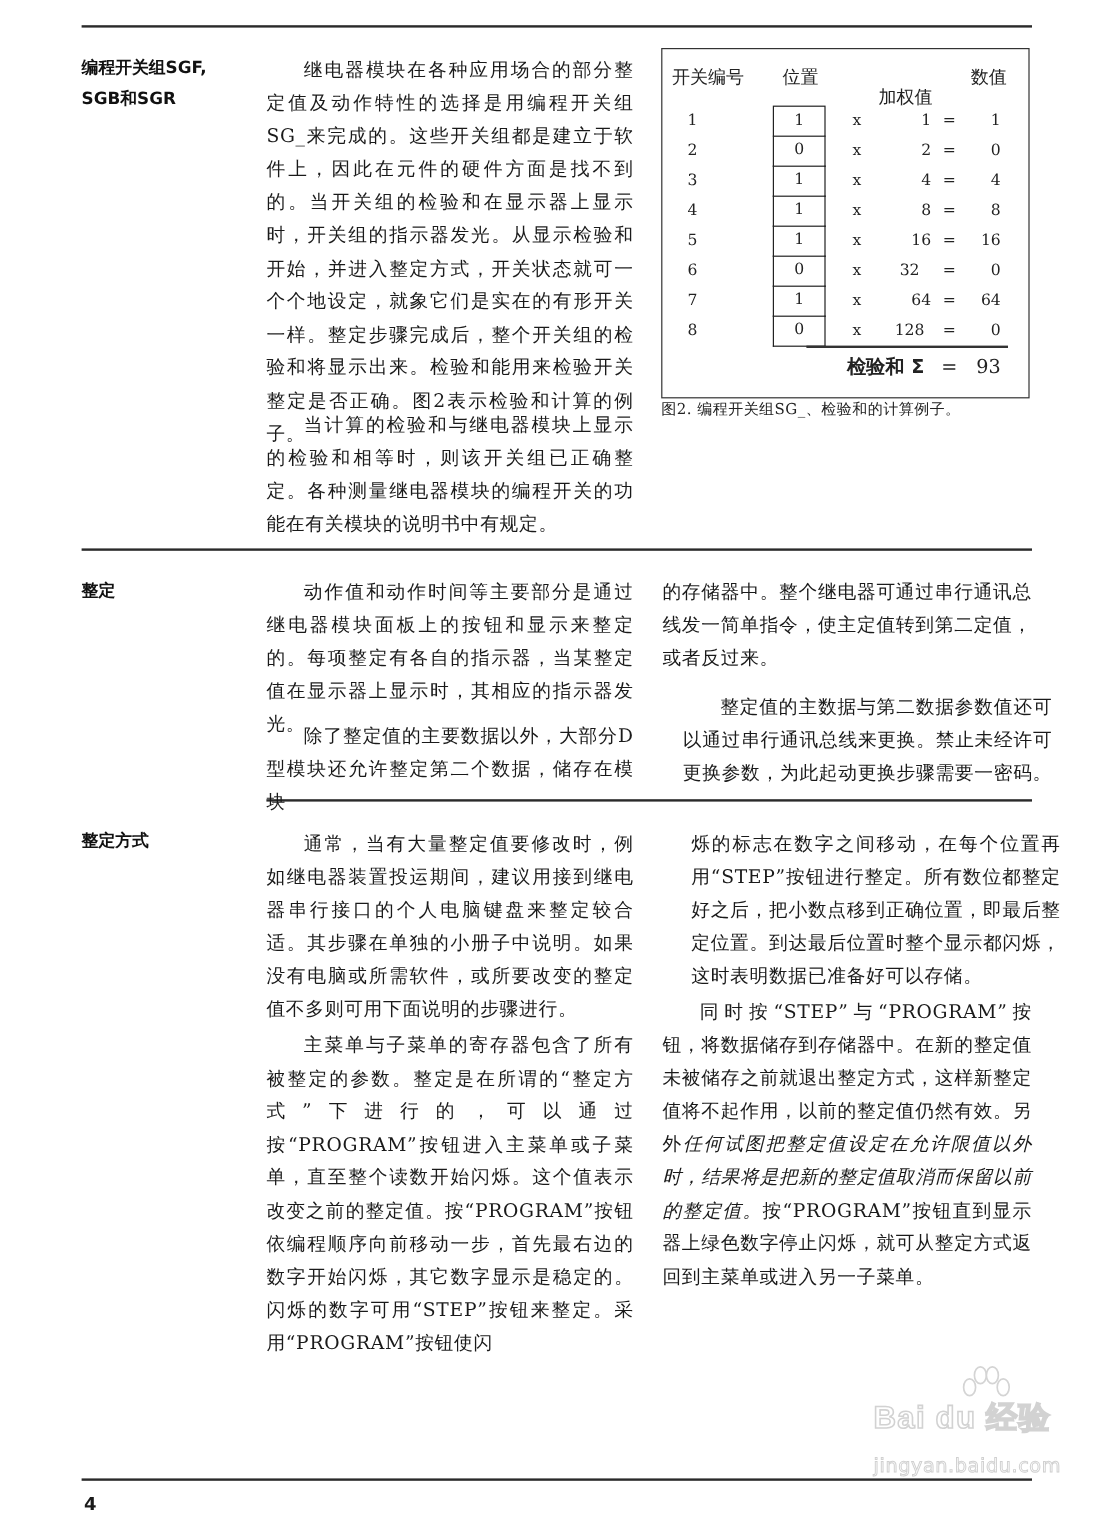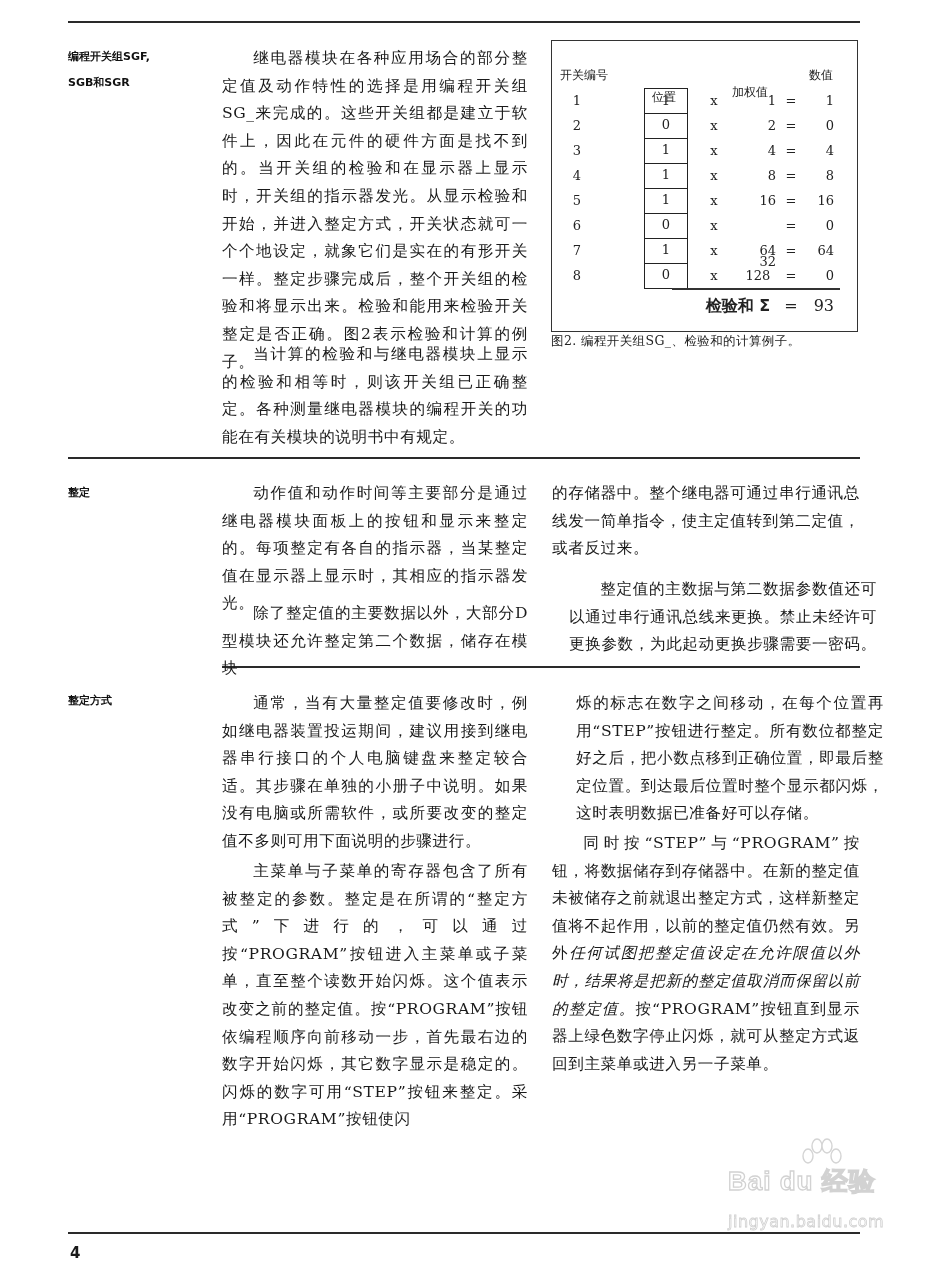--- a/index.html
+++ b/index.html
@@ -1,28 +1,28 @@
 <!DOCTYPE html>
 <html><head>
 <meta charset="utf-8">
 <style>
   html, body { margin: 0; padding: 0; background: #fff; }
   body { width: 926px; height: 1280px; position: relative; overflow: hidden; color: #1a1a1a;
          font-family: "DejaVu Serif", "Liberation Serif", serif; }
   .rule { position: absolute; height: 2px; background: #2a2a2a; }
   .heading { position: absolute; left: 68px; font-family: "DejaVu Sans", "Liberation Sans", sans-serif;
-             font-weight: bold; font-size: 11px; line-height: 26px; color: #111; }
+             font-weight: bold; font-size: 14px; line-height: 26px; color: #111; }
   .para { position: absolute; font-size: 15.6px; line-height: 27.6px; letter-spacing: 0.6px;
           text-align: justify; text-indent: 2em; margin: 0; }
   .para.noindent { text-indent: 0; }
   .para .it { font-style: italic; }
   
   .figbox { position: absolute; left: 551px; top: 40px; width: 307px; height: 292px;
             border: 1.5px solid #333; box-sizing: border-box; }
-  .fig-h { position: absolute; top: 26px; font-size: 12px; color: #222; font-family: Liberation Sans, sans-serif; }
+  .fig-h { position: absolute; top: 14px; font-size: 15px; color: #222; font-family: Liberation Sans, sans-serif; }
   .fig-row { position: absolute; left: 0; width: 100%; height: 26px; font-size: 13px; line-height: 26px; color: #222; }
   .fig-row span { position: absolute; text-align: center; }
   .bitcell { position: absolute; left: 92px; width: 44px; height: 26px; border: 1.2px solid #222;
              box-sizing: border-box; text-align: center; line-height: 24px; font-size: 13px; }
   .sumline { position: absolute; left: 120px; width: 168px; top: 247px; height: 1.5px; background: #333; }
   .caption { position: absolute; left: 551px; top: 333px; font-size: 12.5px; letter-spacing: 0.4px; color: #222; }
   .pageno { position: absolute; left: 70px; top: 1244px; font-family: "DejaVu Sans", "Liberation Sans", sans-serif;
             font-weight: bold; font-size: 15px; }
   .watermark { position: absolute; left: 728px; top: 1140px; width: 180px; height: 100px; color: #e6e6e6; }
   .wm-brand { position: absolute; left: 0; top: 24px; font-family: Liberation Sans, sans-serif; font-weight: bold;
@@ -40,21 +40,21 @@
 
 <div class="heading" style="top:44px;">
   <div>编程开关组SGF,</div>
   <div>SGB和SGR</div>
 </div>
 <p class="para" style="left:222px; top:45px; width:306px;">继电器模块在各种应用场合的部分整定值及动作特性的选择是用编程开关组SG_来完成的。这些开关组都是建立于软件上，因此在元件的硬件方面是找不到的。当开关组的检验和在显示器上显示时，开关组的指示器发光。从显示检验和开始，并进入整定方式，开关状态就可一个个地设定，就象它们是实在的有形开关一样。整定步骤完成后，整个开关组的检验和将显示出来。检验和能用来检验开关整定是否正确。图2表示检验和计算的例子。</p>
 <p class="para" style="left:222px; top:341px; width:306px;">当计算的检验和与继电器模块上显示的检验和相等时，则该开关组已正确整定。各种测量继电器模块的编程开关的功能在有关模块的说明书中有规定。</p>
 
 <div class="figbox">
   <span class="fig-h" style="left:8px;">开关编号</span>
-  <span class="fig-h" style="left:100px;margin-top:22px;">位置</span>
+  <span class="fig-h" style="left:100px;">位置</span>
   <span class="fig-h" style="left:180px;margin-top:17px;">加权值</span>
   <span class="fig-h" style="left:257px;">数值</span>
 
   <div id="fig-rows">
       <div class="fig-row" style="top: 47px;">
         <span style="left:14px; width:22px;">1</span>
         <span style="left:155px; width:14px;">x</span>
         <span style="left:188px; width:36px; text-align:right;">1</span>
         <span style="left:232px; width:14px;">=</span>
         <span style="left:252px; width:30px; text-align:right;">1</span>
@@ -88,21 +88,21 @@
         <span style="left:14px; width:22px;">5</span>
         <span style="left:155px; width:14px;">x</span>
         <span style="left:188px; width:36px; text-align:right;">16</span>
         <span style="left:232px; width:14px;">=</span>
         <span style="left:252px; width:30px; text-align:right;">16</span>
         <div class="bitcell" style="top: 0px; border-top-width: 0px;">1</div>
       </div>
       <div class="fig-row" style="top: 172px;">
         <span style="left:14px; width:22px;">6</span>
         <span style="left:155px; width:14px;">x</span>
-        <span style="left:188px; width:36px; text-align:right;margin-top:36px;">32</span>
+        <span style="left:188px; width:36px; ">32</span>
         <span style="left:232px; width:14px;">=</span>
         <span style="left:252px; width:30px; text-align:right;">0</span>
         <div class="bitcell" style="top: 0px; border-top-width: 0px;">0</div>
       </div>
       <div class="fig-row" style="top: 197px;">
         <span style="left:14px; width:22px;">7</span>
         <span style="left:155px; width:14px;">x</span>
         <span style="left:188px; width:36px; text-align:right;">64</span>
         <span style="left:232px; width:14px;">=</span>
         <span style="left:252px; width:30px; text-align:right;">64</span>

